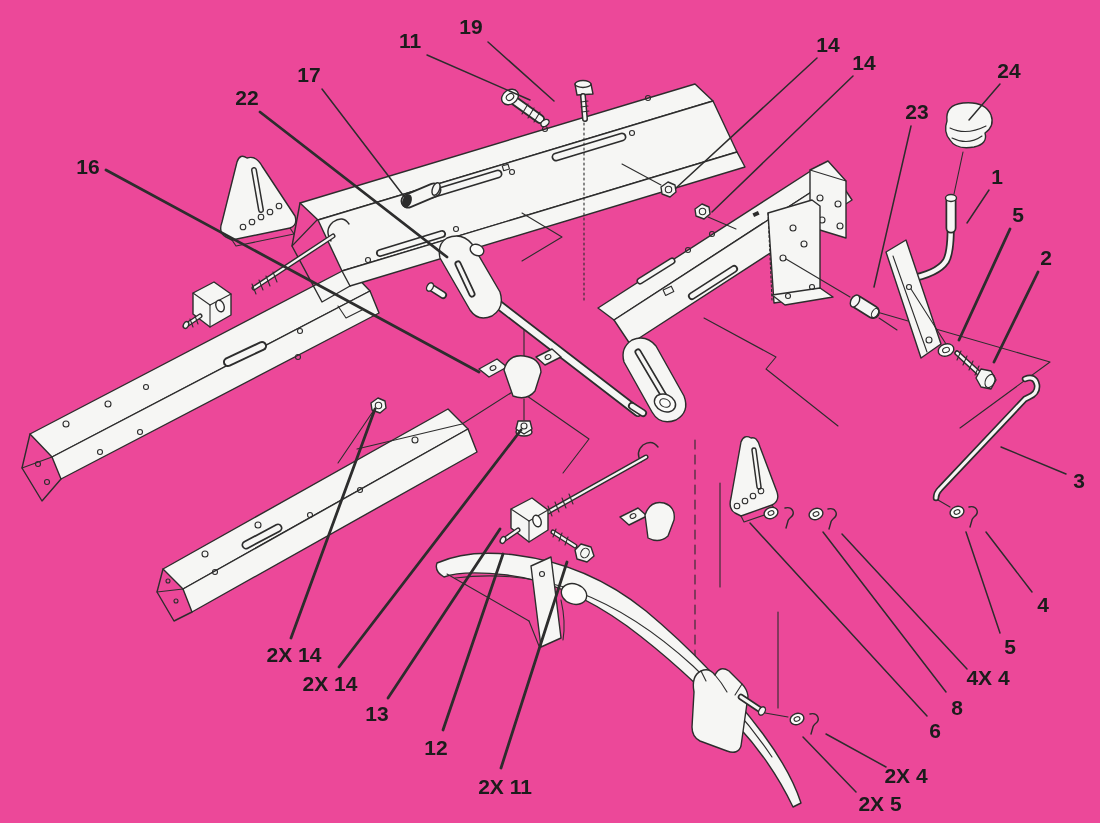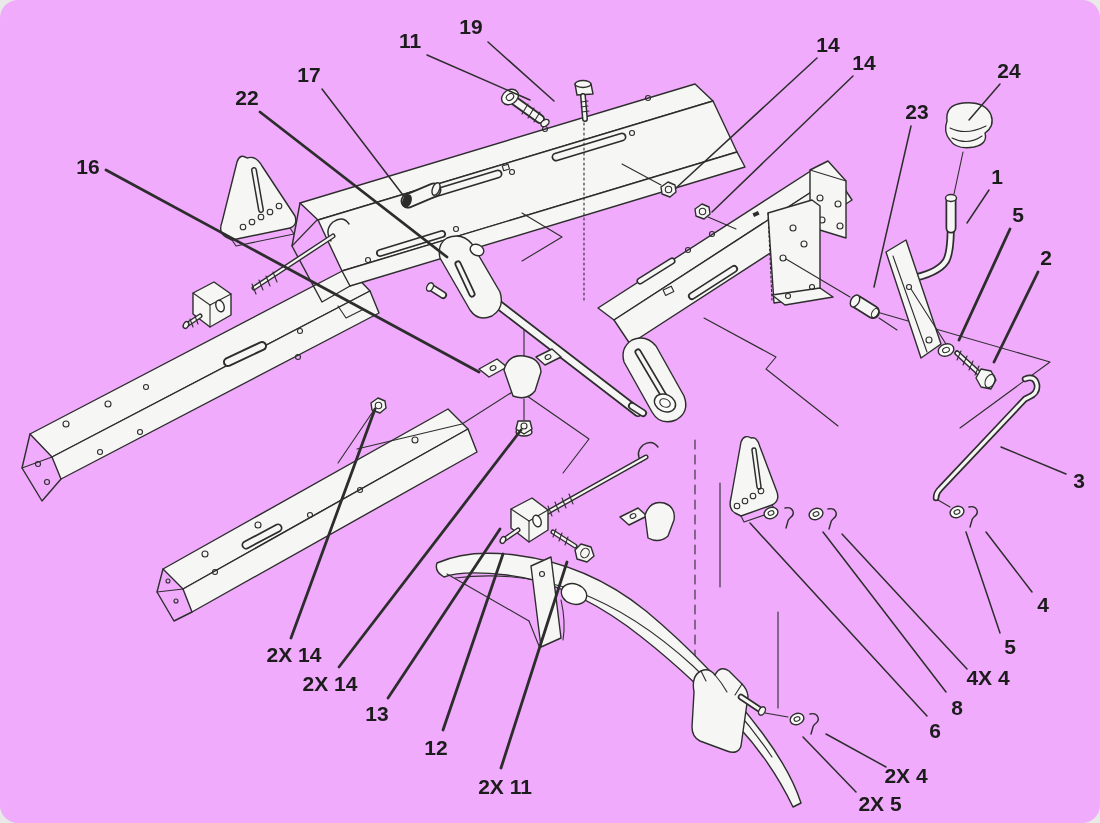--- a/index.html
+++ b/index.html
@@ -1,16 +1,16 @@
 <!DOCTYPE html>
 <html><head>
 <meta charset="utf-8">
 <style>
   html,body{margin:0;padding:0;background:#e9e9e7;}
-  .stage{position:relative;width:1100px;height:823px;margin:0 auto;background:#f0abfc;overflow:hidden;border-radius:18px;}
+  .stage{position:relative;width:1100px;height:823px;margin:0 auto;background:#ec4899;overflow:hidden;}
   svg{display:block;}
   .s{stroke:#2d2d2d;fill:none;stroke-width:1.4;stroke-linejoin:round;stroke-linecap:round;}
   .f{fill:#f6f6f4;}
   .fw{fill:#fcfcfa;}
   .thin{stroke-width:1.1;}
   .dark{fill:#2d2d2d;}
   .callout{font-family:"Liberation Sans","DejaVu Sans",sans-serif;font-weight:700;font-size:21px;fill:#1c1c1c;text-anchor:middle;}
   .leader{stroke:#2d2d2d;fill:none;stroke-linecap:round;}
 </style>
 </head>

